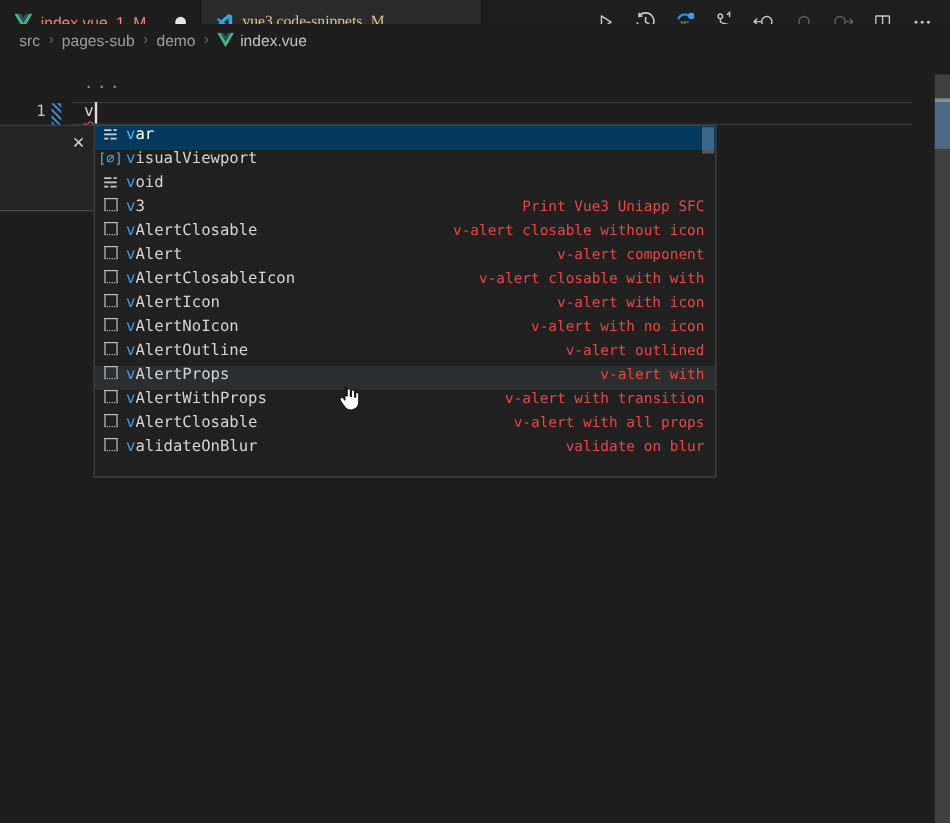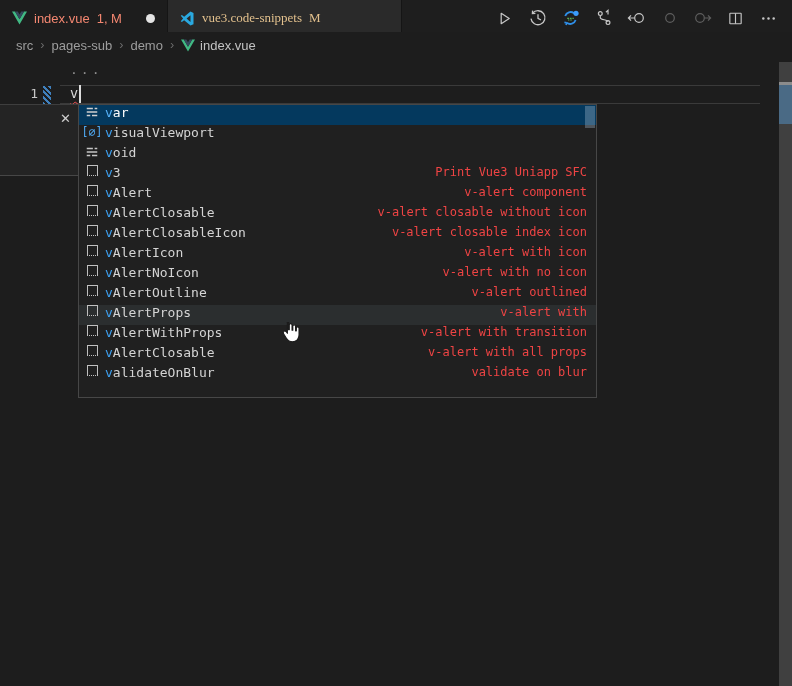--- a/index.html
+++ b/index.html
@@ -17,21 +17,21 @@
   .tab.t1{ width:168px; background:#1d1d1d; border-right:1px solid #151515; }
   .tab.t2{ width:234px; background:#2a2a2a; border-right:1px solid #151515;font-family:Liberation Serif, serif; }
   .tab-label-err{ color:#f48771; }
   .tab-label-mod{ color:#e2c08d; }
   .dirty-dot{ width:9px; height:9px; border-radius:50%; background:#e4e4e4; margin-left:auto; }
   .actions{ margin-left:auto; display:flex; align-items:center; gap:12px; padding-right:13px; }
   .act{ background:none; border:0; width:21px; height:22px; display:flex;
     align-items:center; justify-content:center; cursor:pointer; padding:0; }
   .act svg{ display:block; }
   
-  .crumbs{ position:absolute; top:32px; left:0; right:0; height:26px;
+  .crumbs{ position:absolute; top:20px; left:0; right:0; height:26px;
     background:#1d1d1d; display:flex; align-items:center; gap:7px;
     padding-left:16px; font-size:13px; color:#9d9d9d; }
   .crumb-sep{ color:#6d6d6d; font-size:12.5px; }
   .crumb-last{ color:#c2c2c2; display:flex; align-items:center; gap:5px; }
   
   .editor{ position:absolute; top:62px; left:0; right:0; bottom:0; background:#1d1d1d; }
   .fold-ellipsis{ position:absolute; left:70px; top:0px; color:#8f8f8f;
     font-size:13px; letter-spacing:3px; font-family:"DejaVu Sans Mono",monospace; }
   .cur-line{ position:absolute; left:60px; width:700px; top:23px; height:19px;
     border-top:1px solid #3a3a3a; border-bottom:1px solid #3a3a3a; }
@@ -213,36 +213,36 @@
         <span class="ic">
             <span class="snipico"></span>
           </span>
         <span class="lbl"><i class="m">v</i><span>3</span></span>
         <span class="det">Print Vue3 Uniapp SFC</span>
       </div>
       <div class="row">
         <span class="ic">
             <span class="snipico"></span>
           </span>
+        <span class="lbl"><i class="m">v</i><span>AlertClosable</span></span>
+        <span class="det">v-alert closable without icon</span>
+      </div>
+      <div class="row">
+        <span class="ic">
+            <span class="snipico"></span>
+          </span>
         <span class="lbl"><i class="m">v</i><span>Alert</span></span>
         <span class="det">v-alert component</span>
       </div>
       <div class="row">
         <span class="ic">
             <span class="snipico"></span>
           </span>
-        <span class="lbl"><i class="m">v</i><span>AlertClosable</span></span>
-        <span class="det">v-alert closable without icon</span>
-      </div>
-      <div class="row">
-        <span class="ic">
-            <span class="snipico"></span>
-          </span>
         <span class="lbl"><i class="m">v</i><span>AlertClosableIcon</span></span>
-        <span class="det">v-alert closable index icon</span>
+        <span class="det">v-alert closable with with</span>
       </div>
       <div class="row">
         <span class="ic">
             <span class="snipico"></span>
           </span>
         <span class="lbl"><i class="m">v</i><span>AlertIcon</span></span>
         <span class="det">v-alert with icon</span>
       </div>
       <div class="row">
         <span class="ic">

